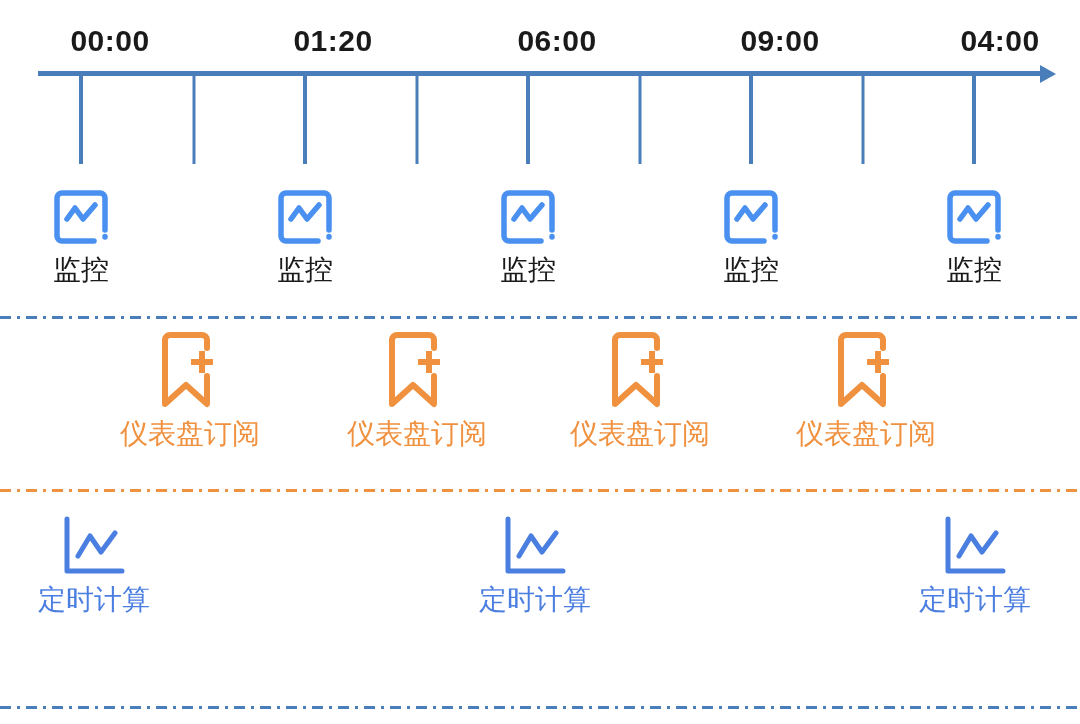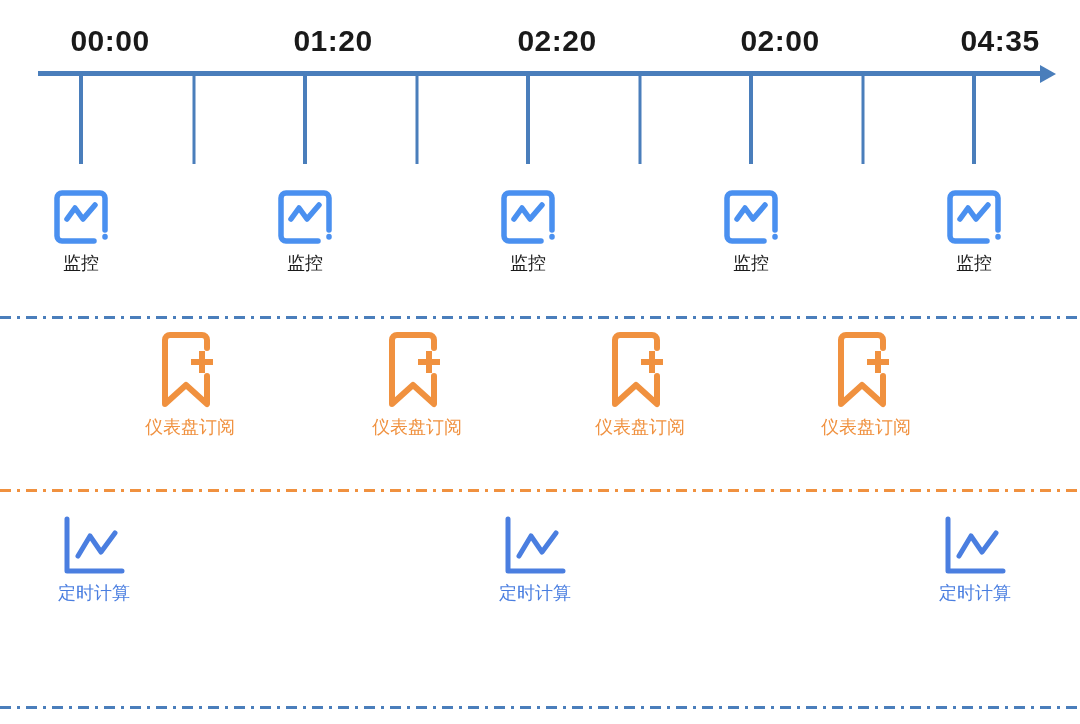--- a/index.html
+++ b/index.html
@@ -90,21 +90,21 @@
     text-align: center;
     white-space: nowrap;
   }
   .node .icon-wrap {
     display: flex;
     justify-content: center;
     align-items: flex-start;
   }
   .node .node-label {
     margin-top: 4px;
-    font-size: 18px;
+    font-size: 28px;
     line-height: 1.25;
     font-family: "Liberation Sans", "DejaVu Sans", sans-serif;
   }
   .label-monitor  { color: #1a1a1a; }
   .label-subscribe{ color: #f0913f; }
   .label-compute  { color: #4a7ee0; }
 
   
   .divider {
     position: absolute;
@@ -136,23 +136,23 @@
 </style>
 </head>
 <body>
 
 <div id="canvas">
 
   <div class="axis-layer">
     <div id="hour-labels">
         <div class="hour-label" style="left: 110px;">00:00</div>
         <div class="hour-label" style="left: 333px;">01:20</div>
-        <div class="hour-label" style="left: 557px;">02:20</div>
-        <div class="hour-label" style="left: 780px;">02:00</div>
-        <div class="hour-label" style="left: 1000px;">04:35</div>
+        <div class="hour-label" style="left: 557px;">06:00</div>
+        <div class="hour-label" style="left: 780px;">09:00</div>
+        <div class="hour-label" style="left: 1000px;">04:00</div>
       </div>
     <div id="ticks">
         <div class="tick-major" style="left: 81px;"></div>
         <div class="tick-minor" style="left: 194px;"></div>
         <div class="tick-major" style="left: 305px;"></div>
         <div class="tick-minor" style="left: 417px;"></div>
         <div class="tick-major" style="left: 528px;"></div>
         <div class="tick-minor" style="left: 640px;"></div>
         <div class="tick-major" style="left: 751px;"></div>
         <div class="tick-minor" style="left: 863px;"></div>

